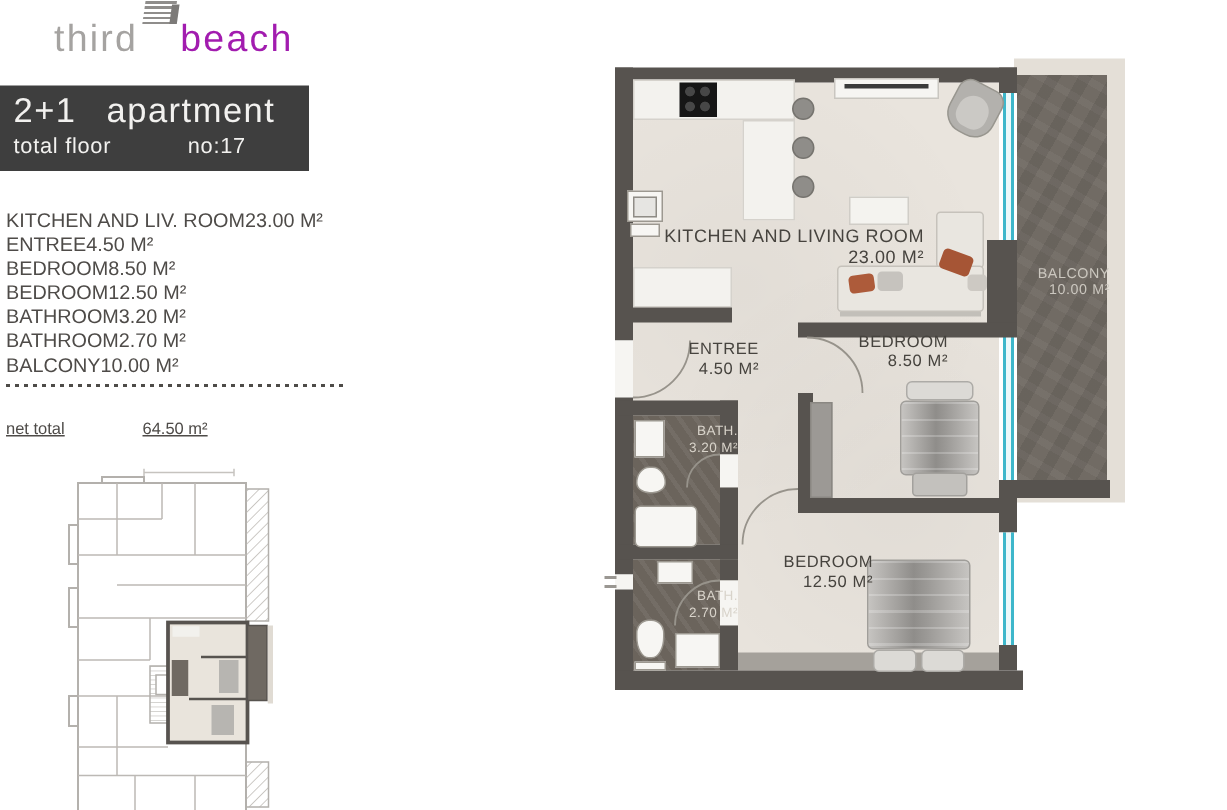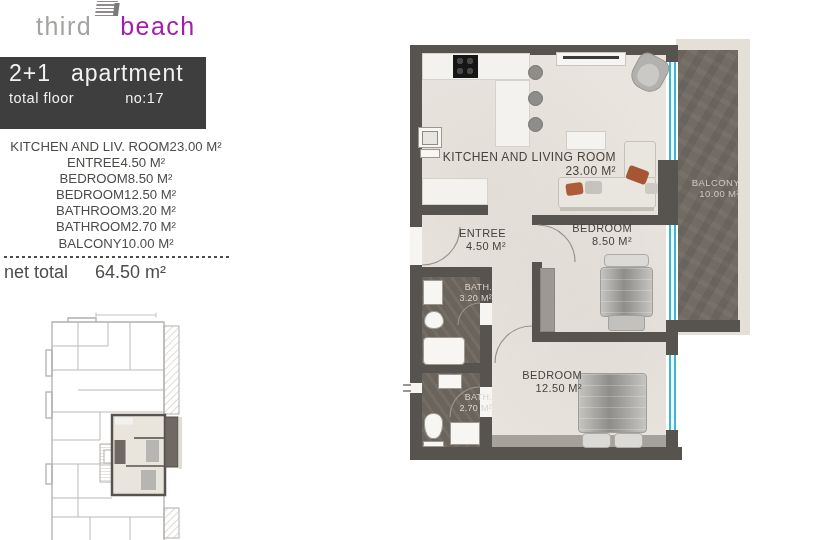--- a/index.html
+++ b/index.html
@@ -10,32 +10,32 @@
   
   .logo-icon{position:absolute;left:96px;top:0;width:21px;height:16px;
     background:repeating-linear-gradient(0deg,#8f8d8b 0 1.5px,transparent 1.5px 3.4px);
     transform:skewX(-8deg);}
   .logo-icon::after{content:"";position:absolute;right:-2px;top:3px;width:5px;height:13px;background:#7c7a78;}
   .logo-text{position:absolute;left:36px;top:12px;font-size:25px;letter-spacing:1.5px;white-space:nowrap;}
   .logo-text .lt{color:#a5a3a1;}
   .logo-text .bd{color:#a21caf;margin-left:28px;}
 
   
-  .titlebox{position:absolute;left:0;top:57px;width:206px;height:72px;background:#3e3e3e;color:#f2f1ef;}
+  .titlebox{position:absolute;left:0;top:57px;width:206px;height:57px;background:#3e3e3e;color:#f2f1ef;}
   .titlebox .t1{position:absolute;left:9px;top:3px;font-size:23px;letter-spacing:1px;}
   .titlebox .t1 .kind{margin-left:20px;}
   .titlebox .t2{position:absolute;left:9px;top:33px;font-size:14.5px;letter-spacing:0.5px;}
   .titlebox .t2 .unit{margin-left:51px;}
 
   
   .roomlist{position:absolute;left:4px;top:139px;width:224px;color:#4e4b48;font-size:13.2px;}
-  .roomlist .row{display:flex;justify-content:center;height:16.1px;line-height:16.1px;white-space:nowrap;}
+  .roomlist .row{display:flex;justify-content:flex-start;height:16.1px;line-height:16.1px;white-space:nowrap;}
   .dashes{margin-top:4px;height:2px;width:226px;
     background:repeating-linear-gradient(90deg,#4e4b48 0 3px,transparent 3px 6px);}
-  .totals{margin-top:6px;font-size:18px;}
+  .totals{margin-top:20px;font-size:11px;text-decoration:underline;}
   .totals .trow{display:flex;height:16px;line-height:16px;}
   .totals .tl{width:91px;}
 
   
   #plan{position:absolute;left:408px;top:37px;width:348px;height:430px;}
   .w{position:absolute;background:#57534f;}
   .floor{position:absolute;left:14px;top:18px;width:244px;height:392px;background:#e9e4dd;
     background-image:radial-gradient(circle at 30% 35%,rgba(0,0,0,0.03),transparent 55%),
                      radial-gradient(circle at 72% 70%,rgba(0,0,0,0.035),transparent 50%);}
   .wet{position:absolute;background:#6b645c;

